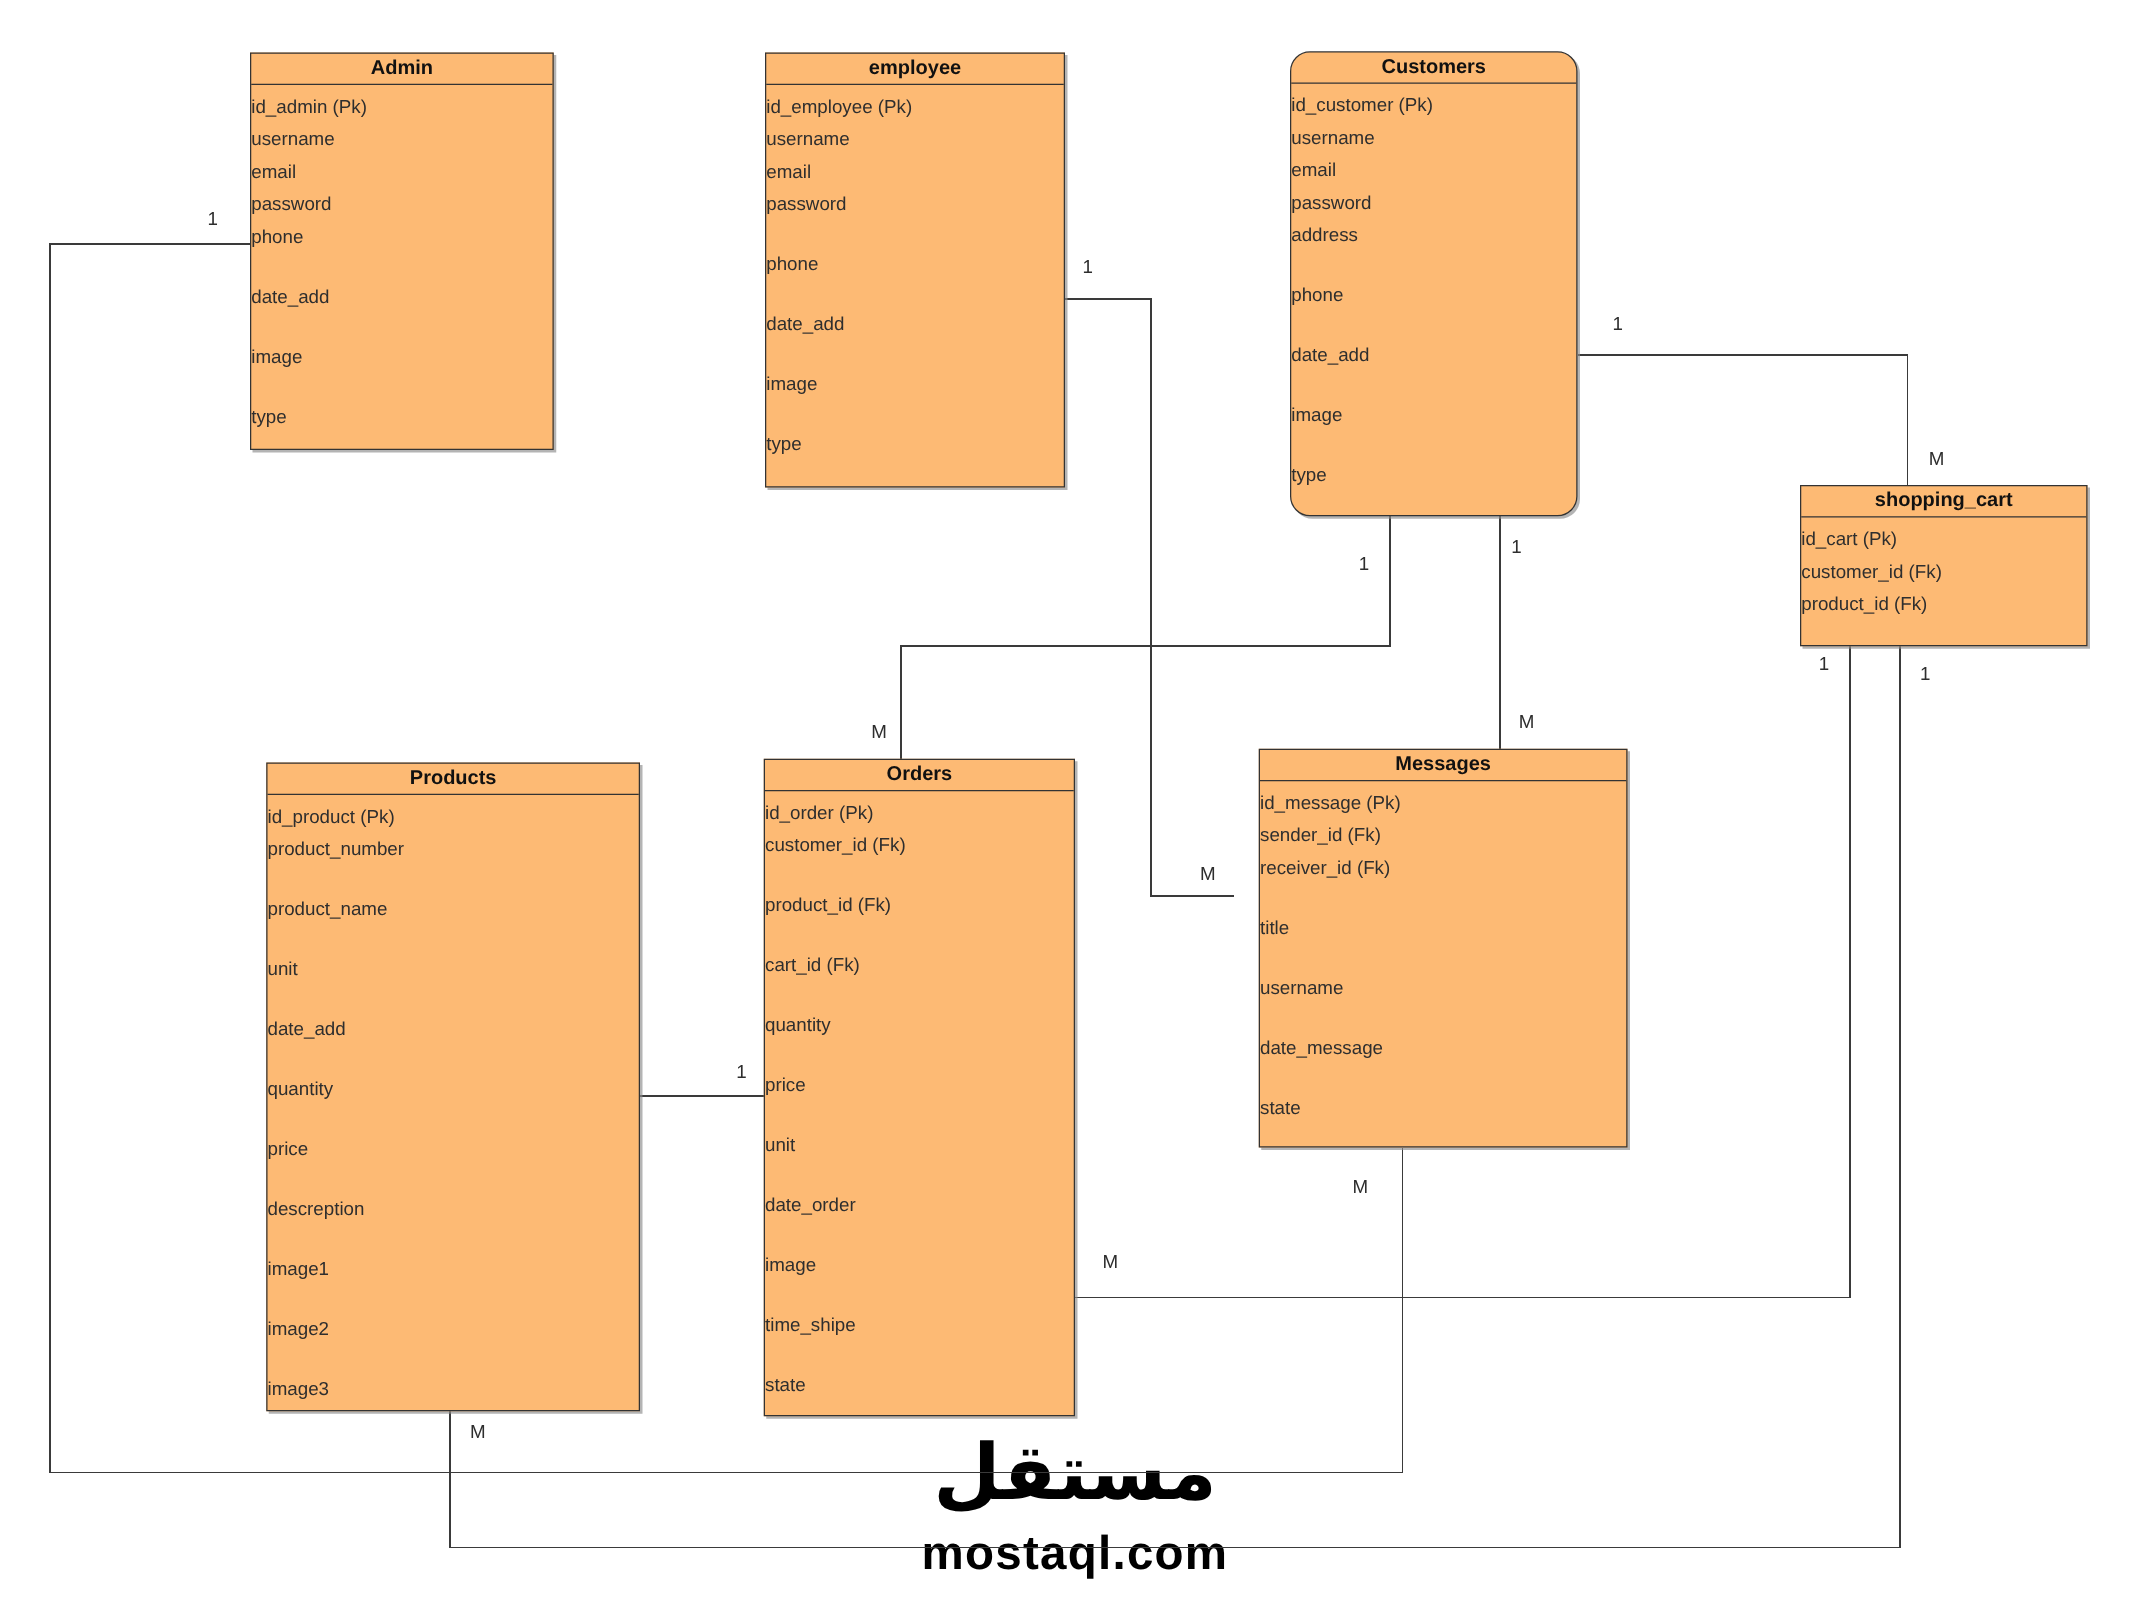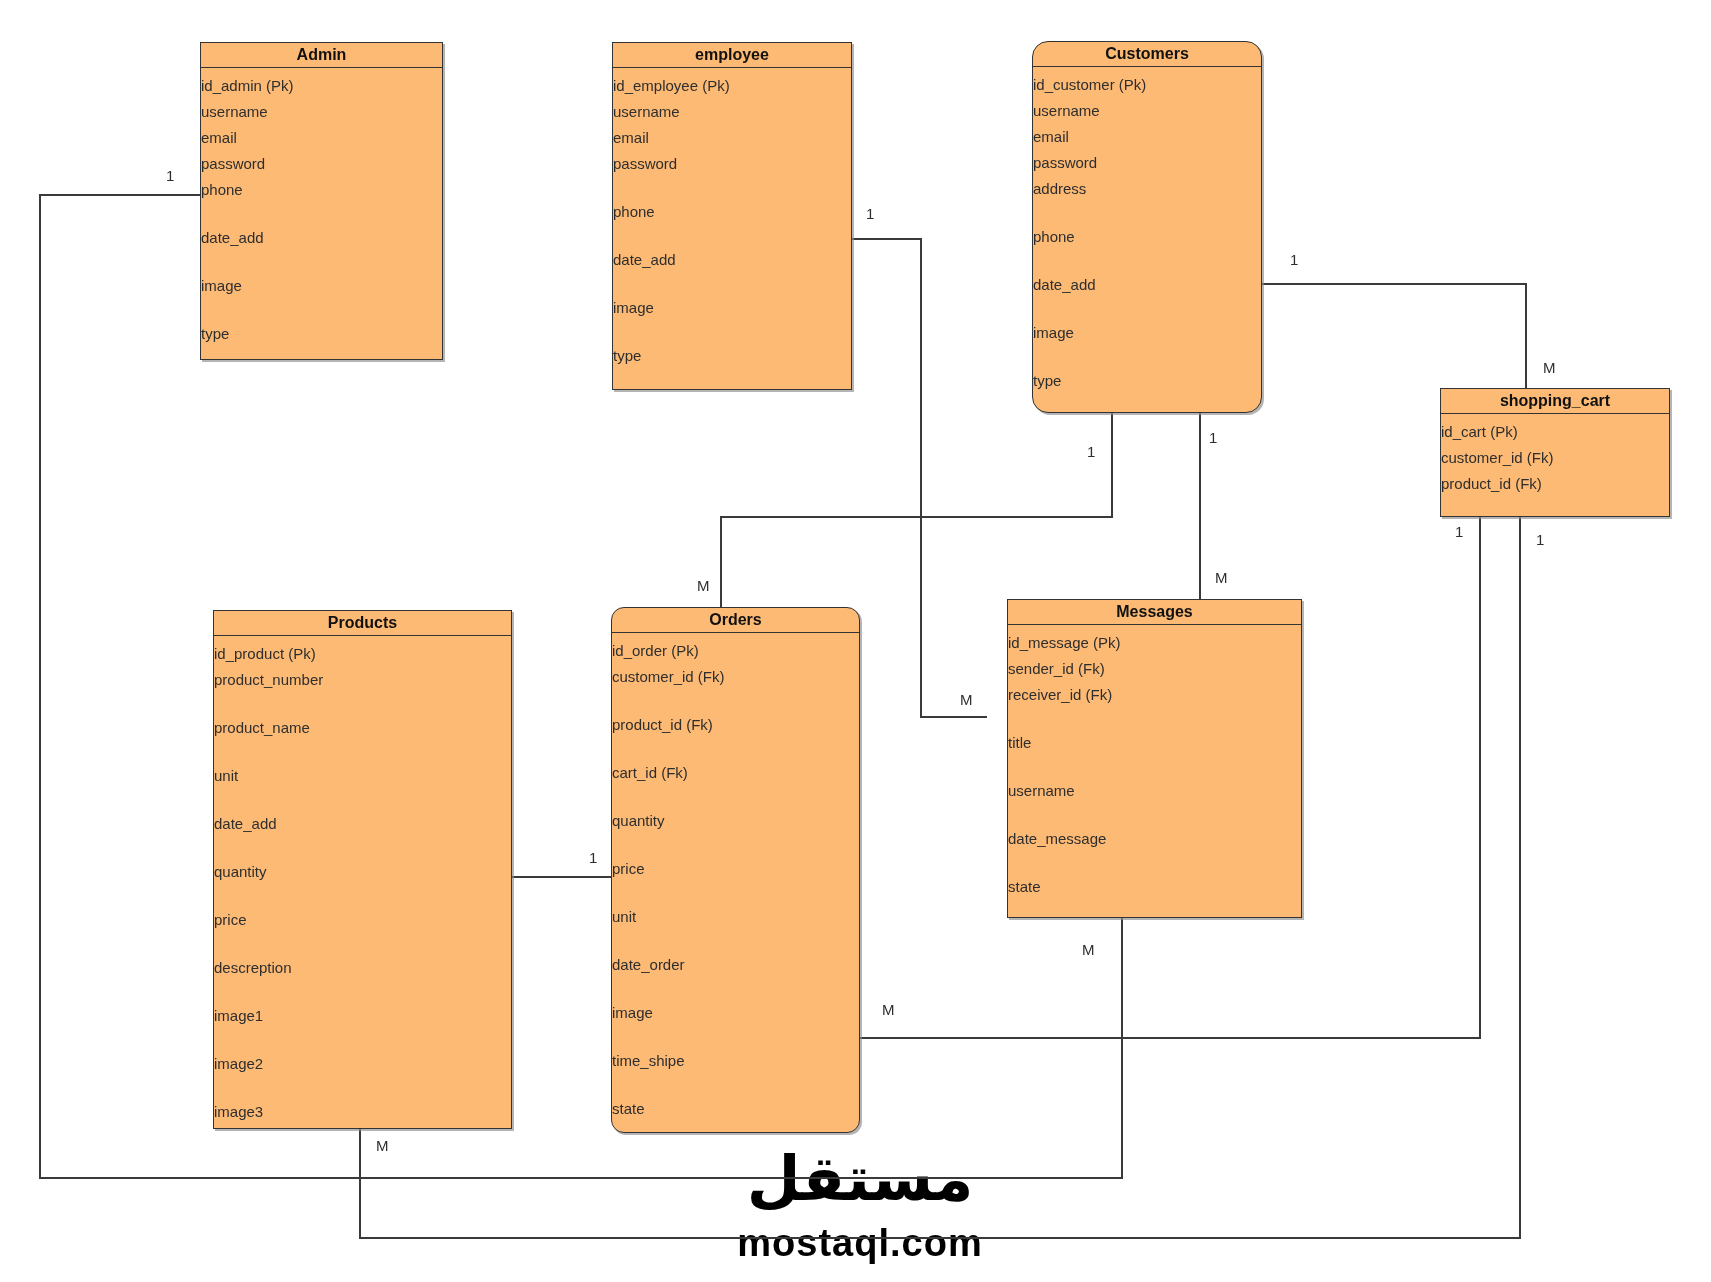--- a/index.html
+++ b/index.html
@@ -141,21 +141,21 @@
         <div class="spacer-row"></div>
         <div class="field-row">descreption</div>
         <div class="spacer-row"></div>
         <div class="field-row">image1</div>
         <div class="spacer-row"></div>
         <div class="field-row">image2</div>
         <div class="spacer-row"></div>
         <div class="field-row">image3</div>
       </div>
     </div>
-    <div class="entity" style="left: 611px; top: 607px; width: 249px; height: 526px; border-radius: 13px;">
+    <div class="entity" style="left: 611px; top: 607px; width: 249px; height: 526px;">
       <div class="entity-title">Orders</div>
       <div class="fields">
         <div class="field-row">id_order (Pk)</div>
         <div class="field-row">customer_id (Fk)</div>
         <div class="spacer-row"></div>
         <div class="field-row">product_id (Fk)</div>
         <div class="spacer-row"></div>
         <div class="field-row">cart_id (Fk)</div>
         <div class="spacer-row"></div>
         <div class="field-row">quantity</div>

